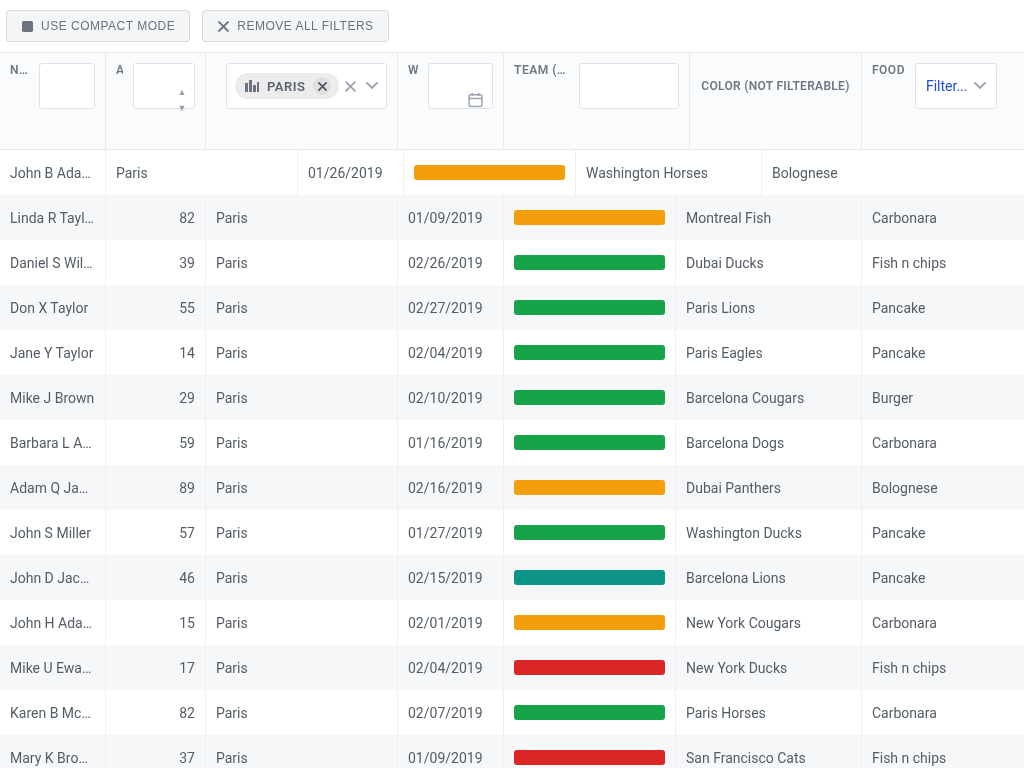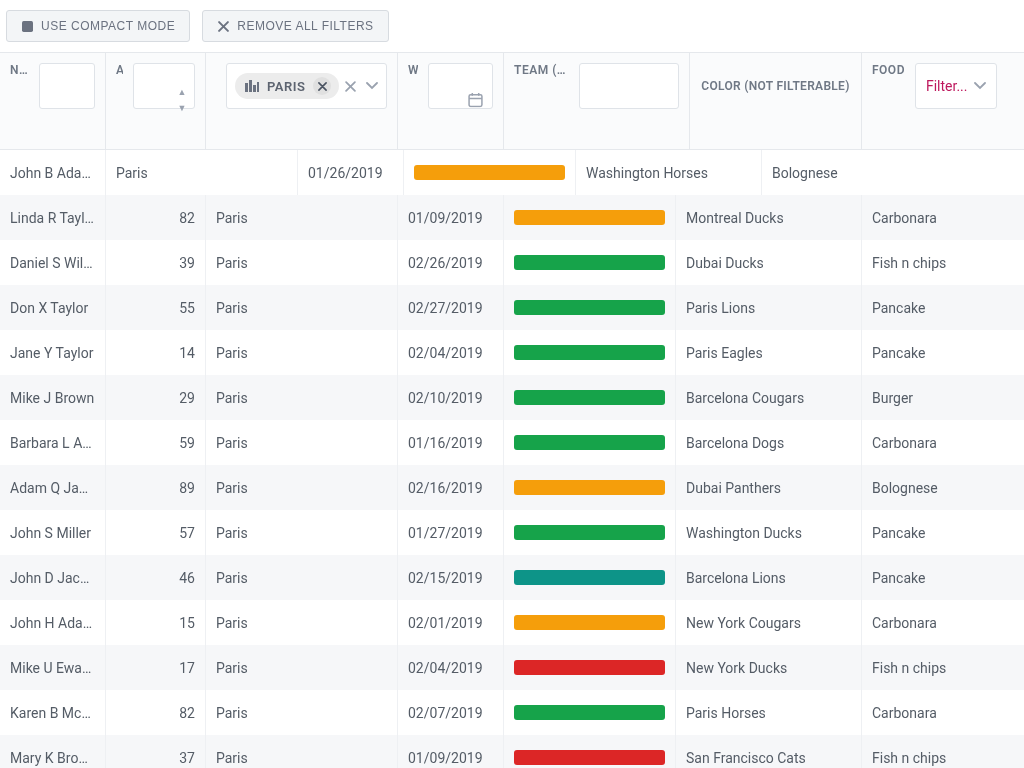--- a/index.html
+++ b/index.html
@@ -96,21 +96,21 @@
     height: 46px;
     border: 1px solid #dfe3e8;
     border-radius: 3px;
     background: #fff;
     display: flex;
     align-items: center;
     padding: 0 10px;
     gap: 6px;
     cursor: text;
   }
-  .select-wrap .placeholder { color: #be185d; flex: 1; }
+  .select-wrap .placeholder { color: #1d4ed8; flex: 1; }
   .select-wrap .caret { color: #9aa2af; margin-left: auto; cursor: pointer; }
 
   .tag-select {
     height: 46px;
     border: 1px solid #dfe3e8;
     border-radius: 3px;
     background: #fff;
     display: flex;
     align-items: center;
     padding: 0 8px;
@@ -325,21 +325,21 @@
           <span>Paris</span>
         </div>
         <div class="cell c-when">
           <span>01/09/2019</span>
         </div>
         <div class="cell c-color">
           <span class="swatch sw-orange"></span>
           <span>Orange</span>
         </div>
         <div class="cell c-team">
-          <span>Montreal Ducks</span>
+          <span>Montreal Fish</span>
         </div>
         <div class="cell c-food">
           <span>Carbonara</span>
         </div>
       </div>
       <div class="row">
         <div class="cell c-name">
           <span>Daniel S Wilson</span>
         </div>
         <div class="cell c-age right">

